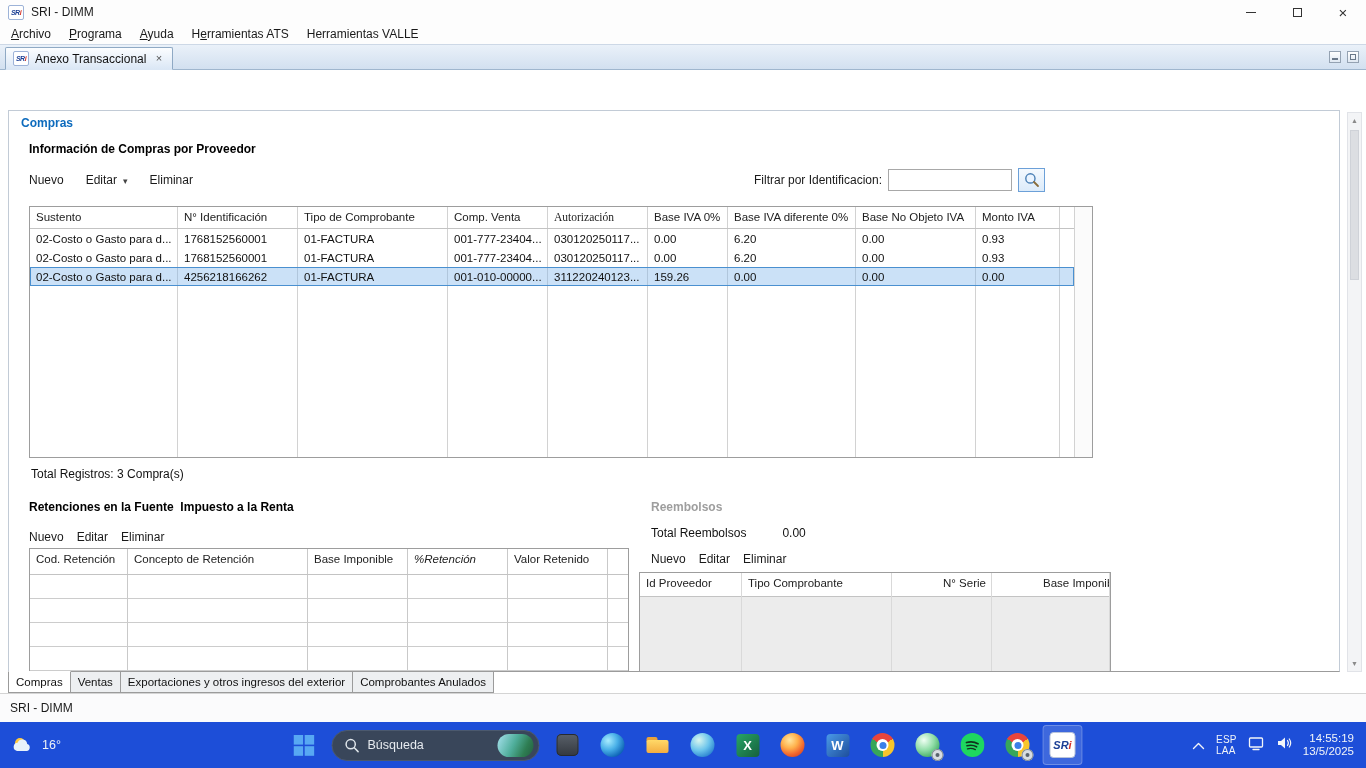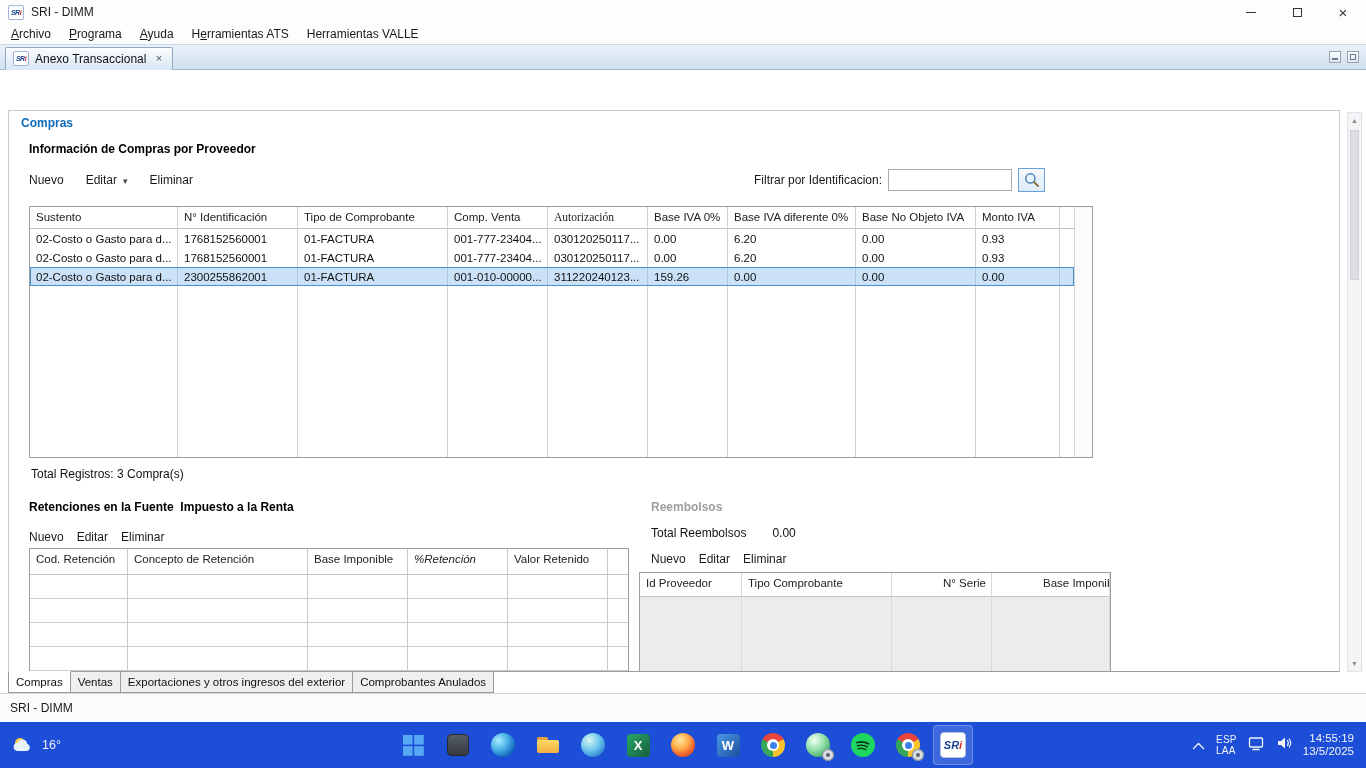--- a/index.html
+++ b/index.html
@@ -54,21 +54,21 @@
 #tb-ret{left:20px;top:419px;gap:13px}
 #tb-reemb{left:642px;top:441px;gap:13px}
 .tb-link{white-space:nowrap}
 .tb-caret{margin-left:6px;font-size:9px;color:#444}
 .filterbar{position:absolute;top:57px;left:745px;display:flex;align-items:center;gap:6px}
 .filter-label{font-size:12px;color:#1a1a1a}
 .filter-input{width:124px;height:22px;border:1px solid #a8a8a8;font-size:12px;padding:0 4px;font-family:inherit;background:#fff}
 .search-btn{width:27px;height:24px;border:1px solid #6ca0d8;background:linear-gradient(#f4f9fe,#dcebfa);display:flex;align-items:center;justify-content:center}
 .total-line{position:absolute;left:22px;top:356px;font-size:12px;color:#111}
 .gray-title{color:#9e9e9e}
-.reemb-total{position:absolute;left:642px;top:415px;display:flex;gap:26px;font-size:12px;color:#111}
+.reemb-total{position:absolute;left:642px;top:415px;display:flex;gap:36px;font-size:12px;color:#111}
 
 
 .dtable{position:absolute;background:#fff;border:1px solid #9d9d9d;overflow:hidden}
 .dt-head{position:absolute;top:0;left:0;right:0;display:flex;border-bottom:1px solid #c3c3c3;z-index:2}
 .dt-hcell{font-size:11.5px;color:#222;padding:4px 4px 0 6px;white-space:nowrap;overflow:hidden;flex:0 0 auto}
 .dt-body{position:absolute;left:0;bottom:0;right:0;z-index:1}
 .dt-row{display:flex;align-items:center;position:relative}
 .dt-cell{font-size:11.5px;color:#111;padding-left:6px;white-space:nowrap;overflow:hidden;flex:0 0 auto}
 .dt-fill{flex:1}
 .dt-row.selected{background:rgba(125,180,235,.40);outline:1px solid #4a90d0;outline-offset:-1px}
@@ -228,21 +228,21 @@
             <div class="dt-cell" style="width: 100px;">001-777-23404...</div>
             <div class="dt-cell" style="width: 100px;">030120250117...</div>
             <div class="dt-cell" style="width: 80px;">0.00</div>
             <div class="dt-cell" style="width: 128px;">6.20</div>
             <div class="dt-cell" style="width: 120px;">0.00</div>
             <div class="dt-cell" style="width: 84px;">0.93</div>
             <div class="dt-fill"></div>
           </div>
           <div class="dt-row selected" style="height: 19px;">
             <div class="dt-cell" style="width: 148px;">02-Costo o Gasto para d...</div>
-            <div class="dt-cell" style="width: 120px;">2300255862001</div>
+            <div class="dt-cell" style="width: 120px;">4256218166262</div>
             <div class="dt-cell" style="width: 150px;">01-FACTURA</div>
             <div class="dt-cell" style="width: 100px;">001-010-00000...</div>
             <div class="dt-cell" style="width: 100px;">311220240123...</div>
             <div class="dt-cell" style="width: 80px;">159.26</div>
             <div class="dt-cell" style="width: 128px;">0.00</div>
             <div class="dt-cell" style="width: 120px;">0.00</div>
             <div class="dt-cell" style="width: 84px;">0.00</div>
             <div class="dt-fill"></div>
           </div>
         </div>
@@ -340,20 +340,28 @@
 
     <div class="tb-center">
       <span class="tb-btn">
         <svg width="21" height="21" viewBox="0 0 21 21">
           <rect x="0" y="0" width="9.6" height="9.6" fill="#57a8f3"></rect>
             <rect x="11.2" y="0" width="9.6" height="9.6" fill="#57a8f3"></rect>
           <rect x="0" y="11.2" width="9.6" height="9.6" fill="#57a8f3"></rect>
             <rect x="11.2" y="11.2" width="9.6" height="9.6" fill="#57a8f3"></rect>
         </svg>
       </span>
+      <span class="tb-search">
+        <svg width="15" height="15" viewBox="0 0 15 15">
+            <circle cx="6.2" cy="6.2" r="4.6" fill="none" stroke="#dfe5ea" stroke-width="1.5"></circle>
+            <line x1="9.8" y1="9.8" x2="13.6" y2="13.6" stroke="#dfe5ea" stroke-width="1.5" stroke-linecap="round"></line>
+          </svg>
+        <span>Búsqueda</span>
+        <span class="tb-search-img"></span>
+      </span>
       <span id="taskbar-apps" style="display:flex;align-items:center;gap:5px">
           <span class="tb-app">
             <span class="tb-ic-wrap">
               <span class="ic ic-dark"></span>
             </span>
           </span>
           <span class="tb-app">
             <span class="tb-ic-wrap">
               <span class="ic ic-edge"></span>
             </span>

